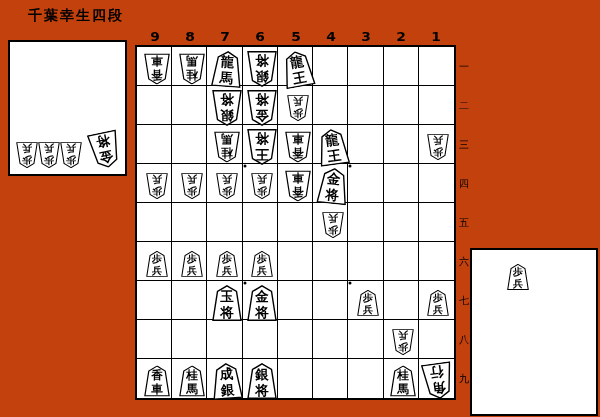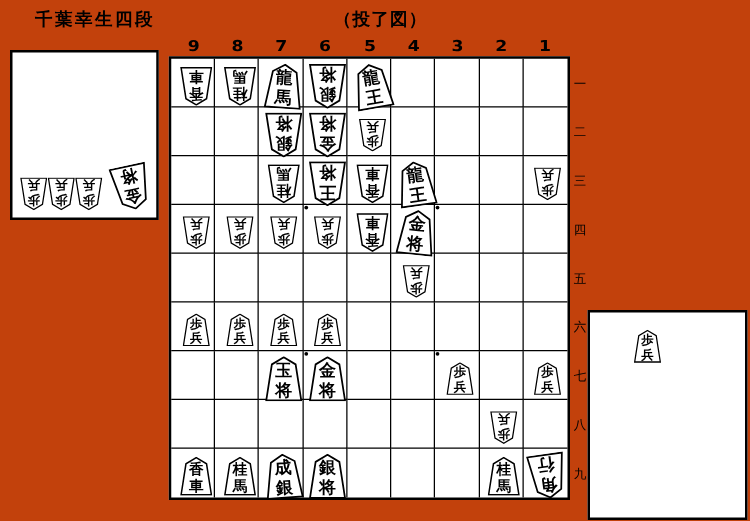--- a/index.html
+++ b/index.html
@@ -27,21 +27,20 @@
              font-family:"DejaVu Serif",serif;}
   .piece{position:absolute;}
   .piece text{font-family:"DejaVu Serif",serif;font-weight:700;}
   .hoshi{position:absolute;width:3px;height:3px;background:#000;border-radius:50%;transform:translate(-50%,-50%);}
 </style>
 </head>
 <body>
 
 <div class="stage">
   <div class="player-name top-left">千葉幸生四段</div>
-  <div class="diagram-title">（投了図）</div>
   <div class="hand-box left">
       <svg viewBox="0 0 30 36" width="22" height="26.4" class="piece" style="position: absolute; transform: translate(-50%, -50%) rotate(180deg); left: 17px; top: 113.2px;">
         <polygon points="15,0.8 24.5,6.5 29,35.2 1,35.2 5.5,6.5" fill="#fff" stroke="#000" stroke-width="1.4"></polygon>
         <text x="15" y="15.5" text-anchor="middle" font-size="13.5" fill="#000">歩</text>
         <text x="15" y="31.5" text-anchor="middle" font-size="13.5" fill="#000">兵</text>
       </svg>
       <svg viewBox="0 0 30 36" width="22" height="26.4" class="piece" style="position: absolute; transform: translate(-50%, -50%) rotate(180deg); left: 39px; top: 113.2px;">
         <polygon points="15,0.8 24.5,6.5 29,35.2 1,35.2 5.5,6.5" fill="#fff" stroke="#000" stroke-width="1.4"></polygon>
         <text x="15" y="15.5" text-anchor="middle" font-size="13.5" fill="#000">歩</text>
         <text x="15" y="31.5" text-anchor="middle" font-size="13.5" fill="#000">兵</text>

